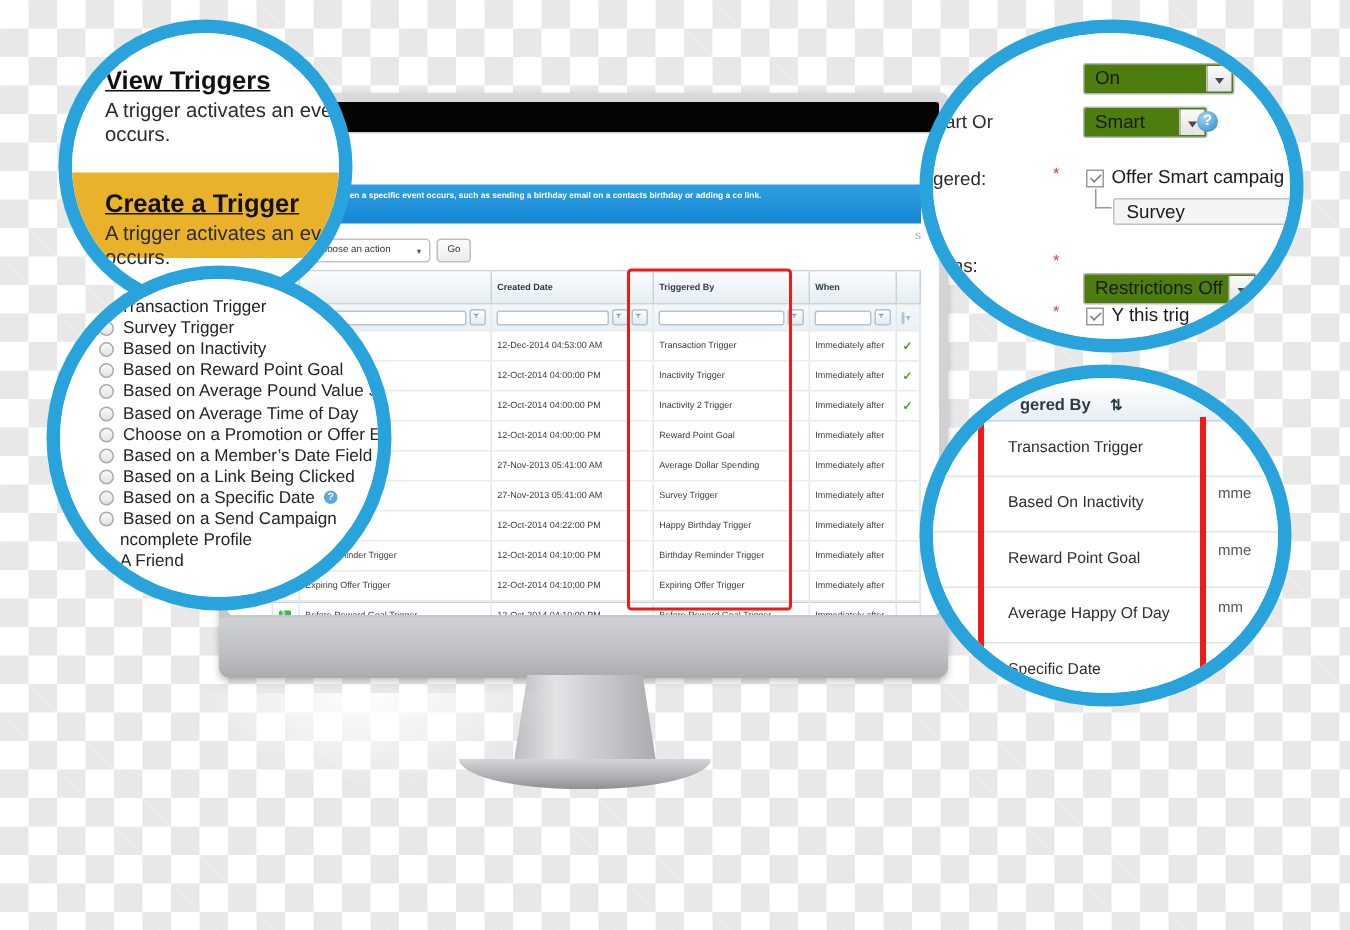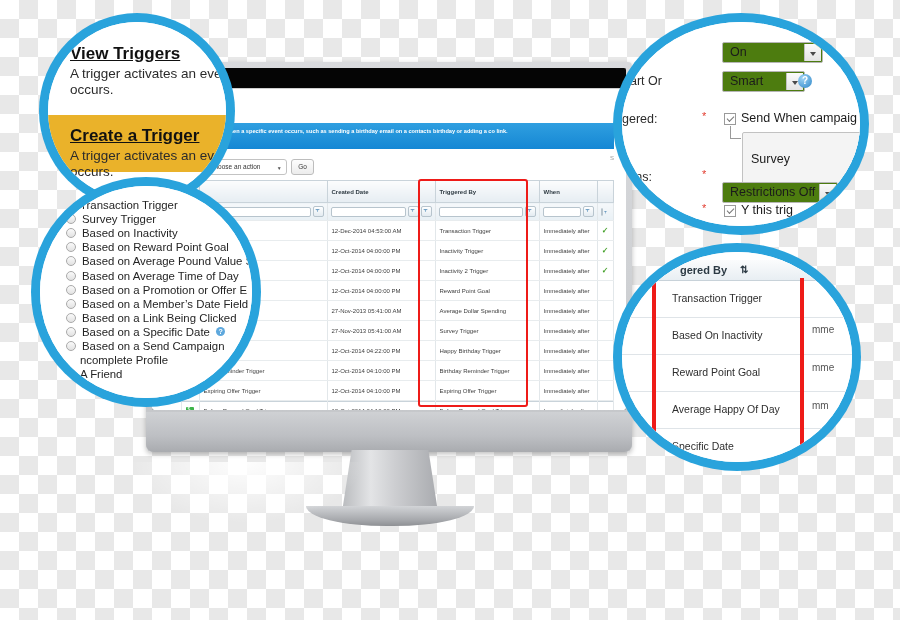--- a/index.html
+++ b/index.html
@@ -133,21 +133,21 @@
          font-size:12.5px;color:#1b1b1b;padding:2px 22px 2px 7px;line-height:15px;white-space:nowrap;}
   .f-sel .arrowbtn{position:absolute;right:1px;top:1px;bottom:1px;width:16px;
          border-left:1px solid #c0c0c0;background:linear-gradient(180deg,#fbfbfb,#e4e4e4);}
   .f-sel .arrowbtn:after{content:"";position:absolute;left:5px;top:8px;border-left:3px solid transparent;
          border-right:3px solid transparent;border-top:4px solid #4a4a4a;}
   .f-chk{position:absolute;display:flex;align-items:flex-start;gap:5px;font-size:12.5px;color:#1b1b1b;white-space:nowrap;}
   .cb-on{width:10px;height:10px;border:1px solid #9a9a9a;background:#fff;position:relative;flex:0 0 auto;margin-top:2px;}
   .cb-on:after{content:"";position:absolute;left:1.5px;top:2px;width:6px;height:3px;
      border-left:1.6px solid #777;border-bottom:1.6px solid #777;transform:rotate(-45deg);}
   .f-textbox{position:absolute;border:1px solid #c2c2c2;background:#f4f4f4;border-radius:2px;
-     font-size:12.5px;color:#1b1b1b;padding:19px 8px;white-space:nowrap;}
+     font-size:12.5px;color:#1b1b1b;padding:1px 8px;white-space:nowrap;}
   .elbow{position:absolute;border-left:1.5px solid #9a9a9a;border-bottom:1.5px solid #9a9a9a;}
   .bighelp{position:absolute;width:14px;height:14px;border-radius:50%;
      background:radial-gradient(circle at 35% 30%,#9fd4f5,#2d86c8);}
   .bighelp:after{content:"?";position:absolute;left:4px;top:-1px;color:#fff;font-size:10px;font-weight:bold;line-height:16px;}
 
   
   #mag4{left:622px;top:252px;width:230px;height:210px;}
   #mag4 .mag-inner{background:#fff;}
   .tb-head{position:absolute;left:0;top:8px;width:100%;height:20px;
      background:linear-gradient(180deg,#fbfcfd,#e8eef3);border-bottom:1px solid #c8d2d9;}
@@ -374,21 +374,21 @@
           <div class="ritem">
             <span class="radio"></span>
             <span>Based on Average Pound Value S</span>
           </div>
           <div class="ritem">
             <span class="radio"></span>
             <span>Based on Average Time of Day</span>
           </div>
           <div class="ritem">
             <span class="radio"></span>
-            <span>Based on a Promotion or Offer E</span>
+            <span>Choose on a Promotion or Offer E</span>
           </div>
           <div class="ritem">
             <span class="radio"></span>
             <span>Based on a Member’s Date Field</span>
           </div>
           <div class="ritem">
             <span class="radio"></span>
             <span>Based on a Link Being Clicked</span>
           </div>
           <div class="ritem">
@@ -423,21 +423,21 @@
       <div class="f-sel" style="left:100px;top:49px;width:52px;">
         <span>Smart</span>
         <span class="arrowbtn"></span>
       </div>
       <div class="bighelp" style="left:176px;top:52px;"></div>
 
       <div class="f-label" style="left:0px;top:90px;">gered:</div>
       <div class="f-star" style="left:80px;top:88px;">*</div>
       <div class="f-chk" style="left:102px;top:89px;">
         <span class="cb-on"></span>
-        <span>Send When campaig</span>
+        <span>Offer Smart campaig</span>
       </div>
       <div class="elbow" style="left:108px;top:104px;width:10px;height:12px;"></div>
       <div class="f-textbox" style="left:120px;top:110px;width:130px;">Survey</div>
 
       <div class="f-label" style="left:0px;top:148px;">tions:</div>
       <div class="f-star" style="left:80px;top:146px;">*</div>
       <div class="f-sel" style="left:100px;top:160px;">
         <span>Restrictions Off</span>
         <span class="arrowbtn"></span>
       </div>

